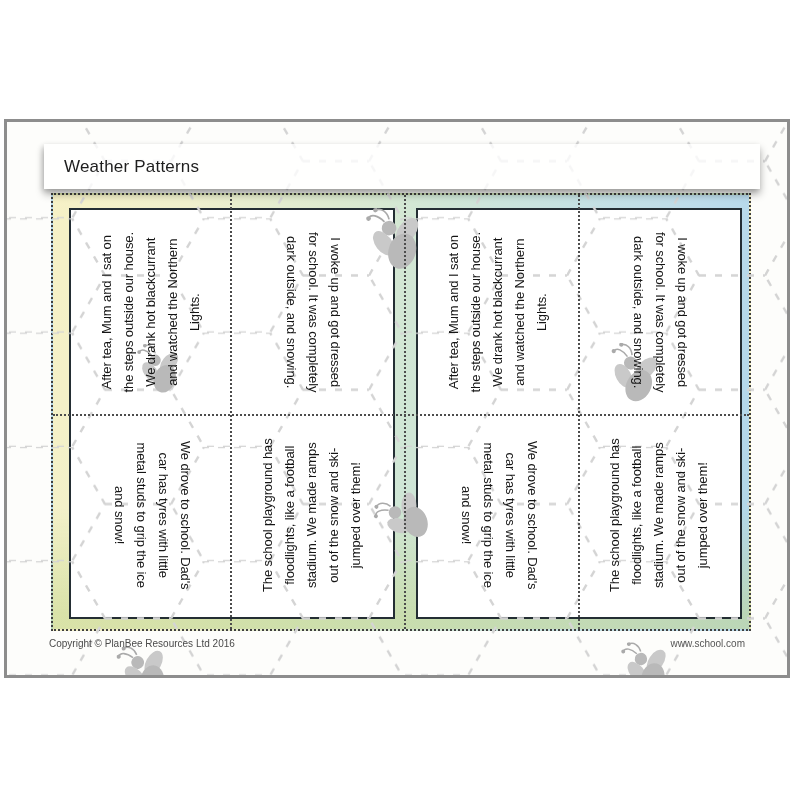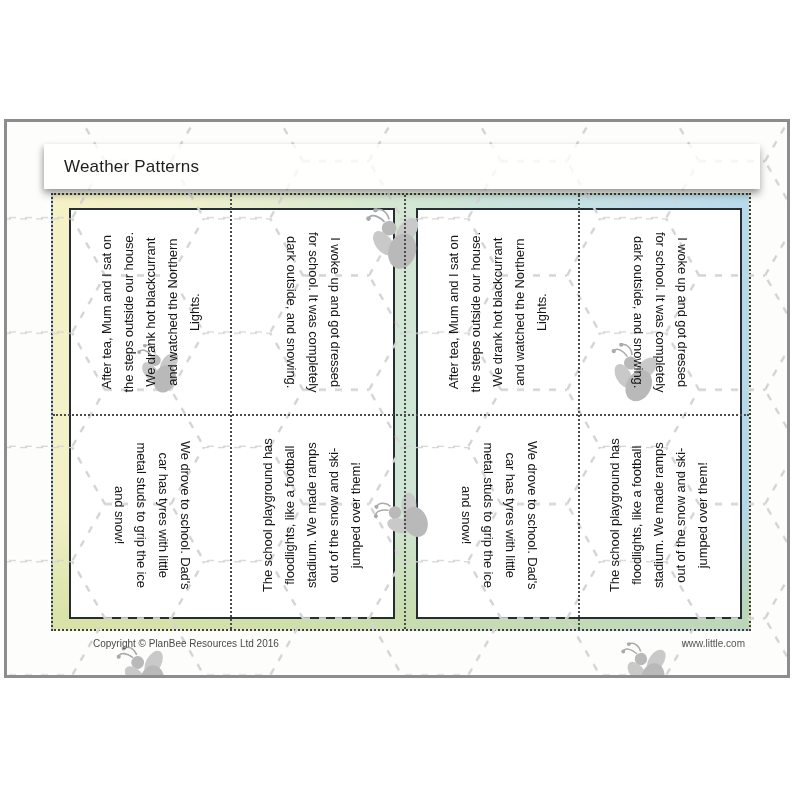--- a/index.html
+++ b/index.html
@@ -55,21 +55,21 @@
   .rot-cw{transform:rotate(90deg);}
 
   
   .vfold{position:absolute;top:0;bottom:0;width:0;border-left:2px dotted #4c4c4c;z-index:8;}
   .hfold{position:absolute;left:0;right:0;height:0;border-top:2px dotted #4c4c4c;z-index:8;top:219px;}
   .vfold.f1{left:177px;}
   .vfold.f2{left:351px;}
   .vfold.f3{left:525px;}
 
   
-  .copyright{position:absolute;left:42px;top:516px;font-size:10px;color:#4a4a4a;z-index:10;margin-left:44px;}
+  .copyright{position:absolute;left:42px;top:516px;font-size:10px;color:#4a4a4a;z-index:10;}
   .website{position:absolute;right:42px;top:516px;font-size:10px;color:#555555;z-index:10;}
 
   
   .bee{position:absolute;z-index:6;pointer-events:none;}
   .bee svg{display:block;width:100%;height:100%;}
   .bee1{left:356px;top:84px;width:68px;height:66px;transform:rotate(-6deg);}
   .bee2{left:130px;top:221px;width:48px;height:52px;transform:rotate(-4deg);}
   .bee3{left:599px;top:222px;width:60px;height:60px;transform:rotate(4deg);}
   .bee4{left:374px;top:362px;width:50px;height:64px;transform:rotate(-42deg);}
   .bee5{left:106px;top:520px;width:66px;height:58px;transform:rotate(-14deg);}
@@ -198,16 +198,16 @@
         <svg viewBox="0 0 60 68">
           <use href="#bee-shape"></use>
         </svg>
       </div>
 
     <div class="header-bar">
       <span class="header-title">Weather Patterns</span>
     </div>
 
     <div class="copyright">Copyright © PlanBee Resources Ltd 2016</div>
-    <div class="website">www.little.com</div>
+    <div class="website">www.school.com</div>
 
   </div>
 </div>
 
 </body></html>

